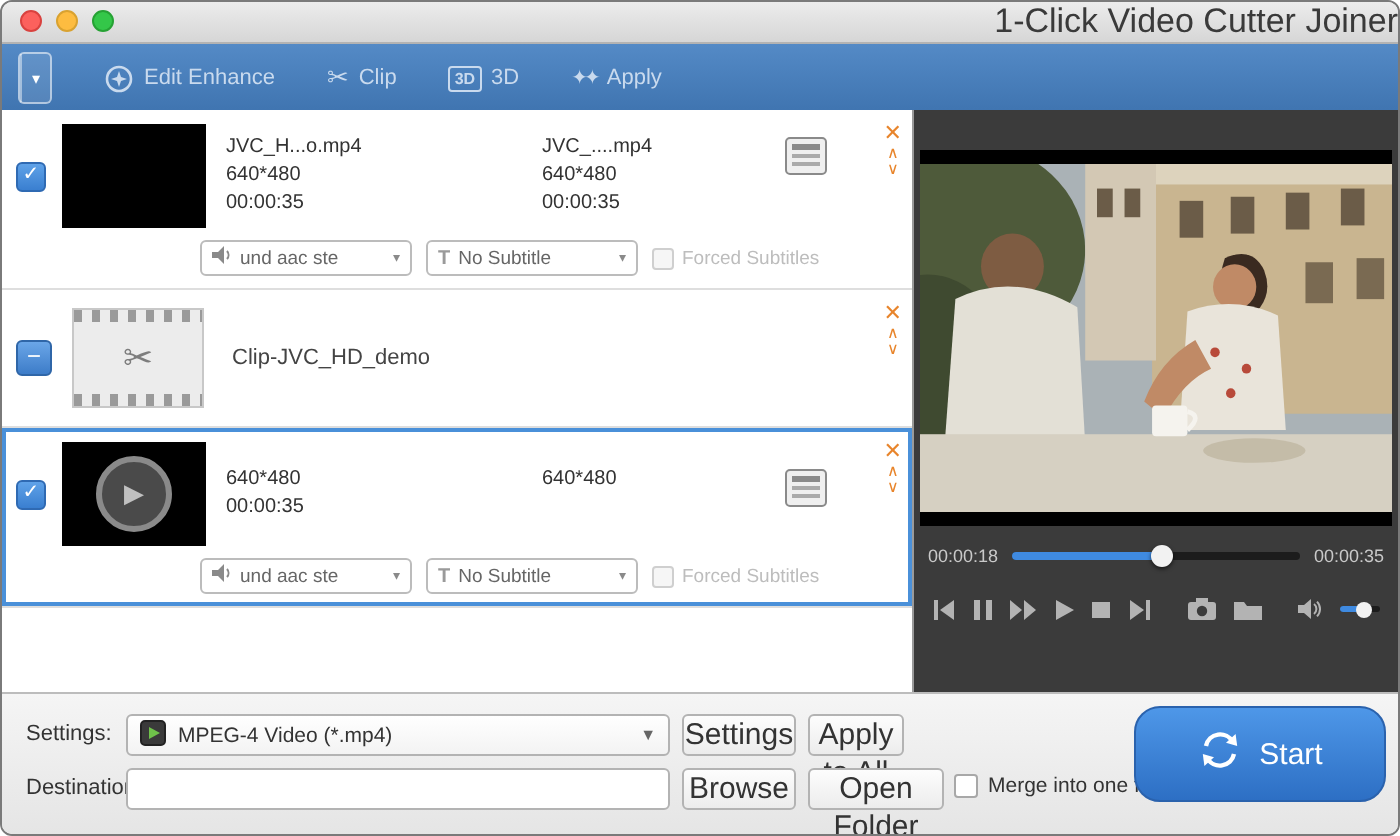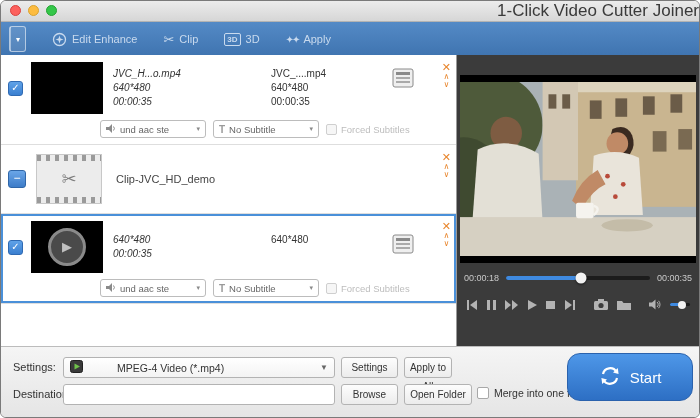--- a/index.html
+++ b/index.html
@@ -26,21 +26,21 @@
   .listpanel{width:455px;flex:none;background:#fff;border-right:1px solid #9a9a9a;overflow:hidden;}
   
   .vitem{position:relative;background:#fff;border-bottom:1px solid #dedede;padding:7px 26px 6px 7px;}
   .vitem.selected{box-shadow:inset 0 0 0 2px #4a90d9;}
   .row1{display:flex;align-items:center;}
   .cb{width:13px;height:13px;border-radius:3px;background:linear-gradient(#5fa2e8,#3a7fd0);border:1px solid #2f6ab3;color:#fff;font-size:10px;line-height:12px;text-align:center;flex:none;}
   .thumb{width:72px;height:52px;background:#000;margin-left:8px;flex:none;position:relative;}
   .playbtn{position:absolute;left:50%;top:50%;transform:translate(-50%,-50%);width:32px;height:32px;border-radius:50%;background:#4a4a4a;border:3px solid #8a8a8a;color:#c0c0c0;font-size:13px;line-height:32px;text-align:center;}
   .cols{display:flex;flex:1;margin-left:10px;align-items:flex-start;}
   .col{font-size:10px;color:#333;line-height:14px;}
-  .col1{width:158px;font-style:italic;}
+  .col1{width:158px;}
   .col2{width:118px;}
   .col .nm{white-space:nowrap;}
   .pencil{color:#555;font-size:10px;margin-left:4px;}
   .devicon{margin-left:2px;flex:none;}
   .itemctrls{position:absolute;right:5px;top:7px;display:flex;flex-direction:column;align-items:center;line-height:9px;}
   .xclose{color:#e8852c;font-size:11px;font-weight:bold;line-height:11px;}
   .arr{color:#e8852c;font-size:8px;line-height:8px;}
   .row2{display:flex;align-items:center;gap:7px;margin:6px 0 0 92px;}
   .msel{height:18px;box-sizing:border-box;border:1px solid #bcbcbc;border-radius:3px;background:#fff;display:flex;align-items:center;padding:0 5px;gap:4px;font-size:9.5px;color:#666;width:106px;}
   .msel .grow{flex:1;white-space:nowrap;overflow:hidden;}
@@ -68,23 +68,23 @@
   .controls{position:absolute;top:244px;left:9px;right:9px;display:flex;align-items:center;gap:9px;}
   .controls .spacer{flex:1;}
   .ctrl{display:flex;align-items:center;}
   .vtrack{width:40px;height:3px;background:#1c1c1c;border-radius:2px;position:relative;}
   .vfill{position:absolute;left:0;top:0;bottom:0;width:60%;background:#3f8ae0;border-radius:2px;}
   .vdot{position:absolute;left:60%;top:50%;transform:translate(-50%,-50%);width:8px;height:8px;border-radius:50%;background:#f2f2f2;}
   
   .bottombar{position:absolute;left:0;right:0;bottom:0;height:70px;background:linear-gradient(#f5f5f5,#e5e5e5);border-top:1px solid #bcbcbc;}
   .blabel{position:absolute;font-size:11px;color:#333;}
   .pselect{position:absolute;left:62px;top:10px;width:272px;height:21px;box-sizing:border-box;border:1px solid #b3b3b3;border-radius:3px;background:linear-gradient(#fff,#f3f3f3);display:flex;align-items:center;padding:0 6px;gap:6px;font-size:10.5px;color:#333;}
-  .pselect .grow{flex:1;margin-left:28px;}
+  .pselect .grow{flex:1;}
   .pselect .dcaret{font-size:8px;color:#666;}
-  .btn{position:absolute;height:21px;box-sizing:border-box;background:linear-gradient(#fdfdfd,#ececec);border:1px solid #b3b3b3;border-radius:3px;font-size:10px;color:#333;text-align:center;line-height:19px;}
+  .btn{position:absolute;height:21px;box-sizing:border-box;background:linear-gradient(#fdfdfd,#ececec);border:1px solid #b3b3b3;border-radius:3px;font-size:15px;color:#333;text-align:center;line-height:19px;}
   .destin{position:absolute;left:62px;top:37px;width:272px;height:21px;box-sizing:border-box;border:1px solid #b3b3b3;border-radius:3px;background:#fff;font-size:10.5px;padding:0 5px;color:#333;}
   .merge{position:absolute;left:476px;top:40px;display:flex;align-items:center;gap:5px;font-size:10.5px;color:#333;}
   .cbwhite{width:12px;height:12px;border:1px solid #a8a8a8;border-radius:2px;background:#fff;box-sizing:border-box;}
   .startbtn{position:absolute;left:566px;top:6px;width:126px;height:48px;border-radius:13px;background:linear-gradient(#4e97e8,#2d6fc4);border:1px solid #2a62ad;box-sizing:border-box;display:flex;align-items:center;justify-content:center;gap:9px;color:#fff;font-size:15px;}
 </style>
 </head>
 <body>
 
 <div class="window">
 

